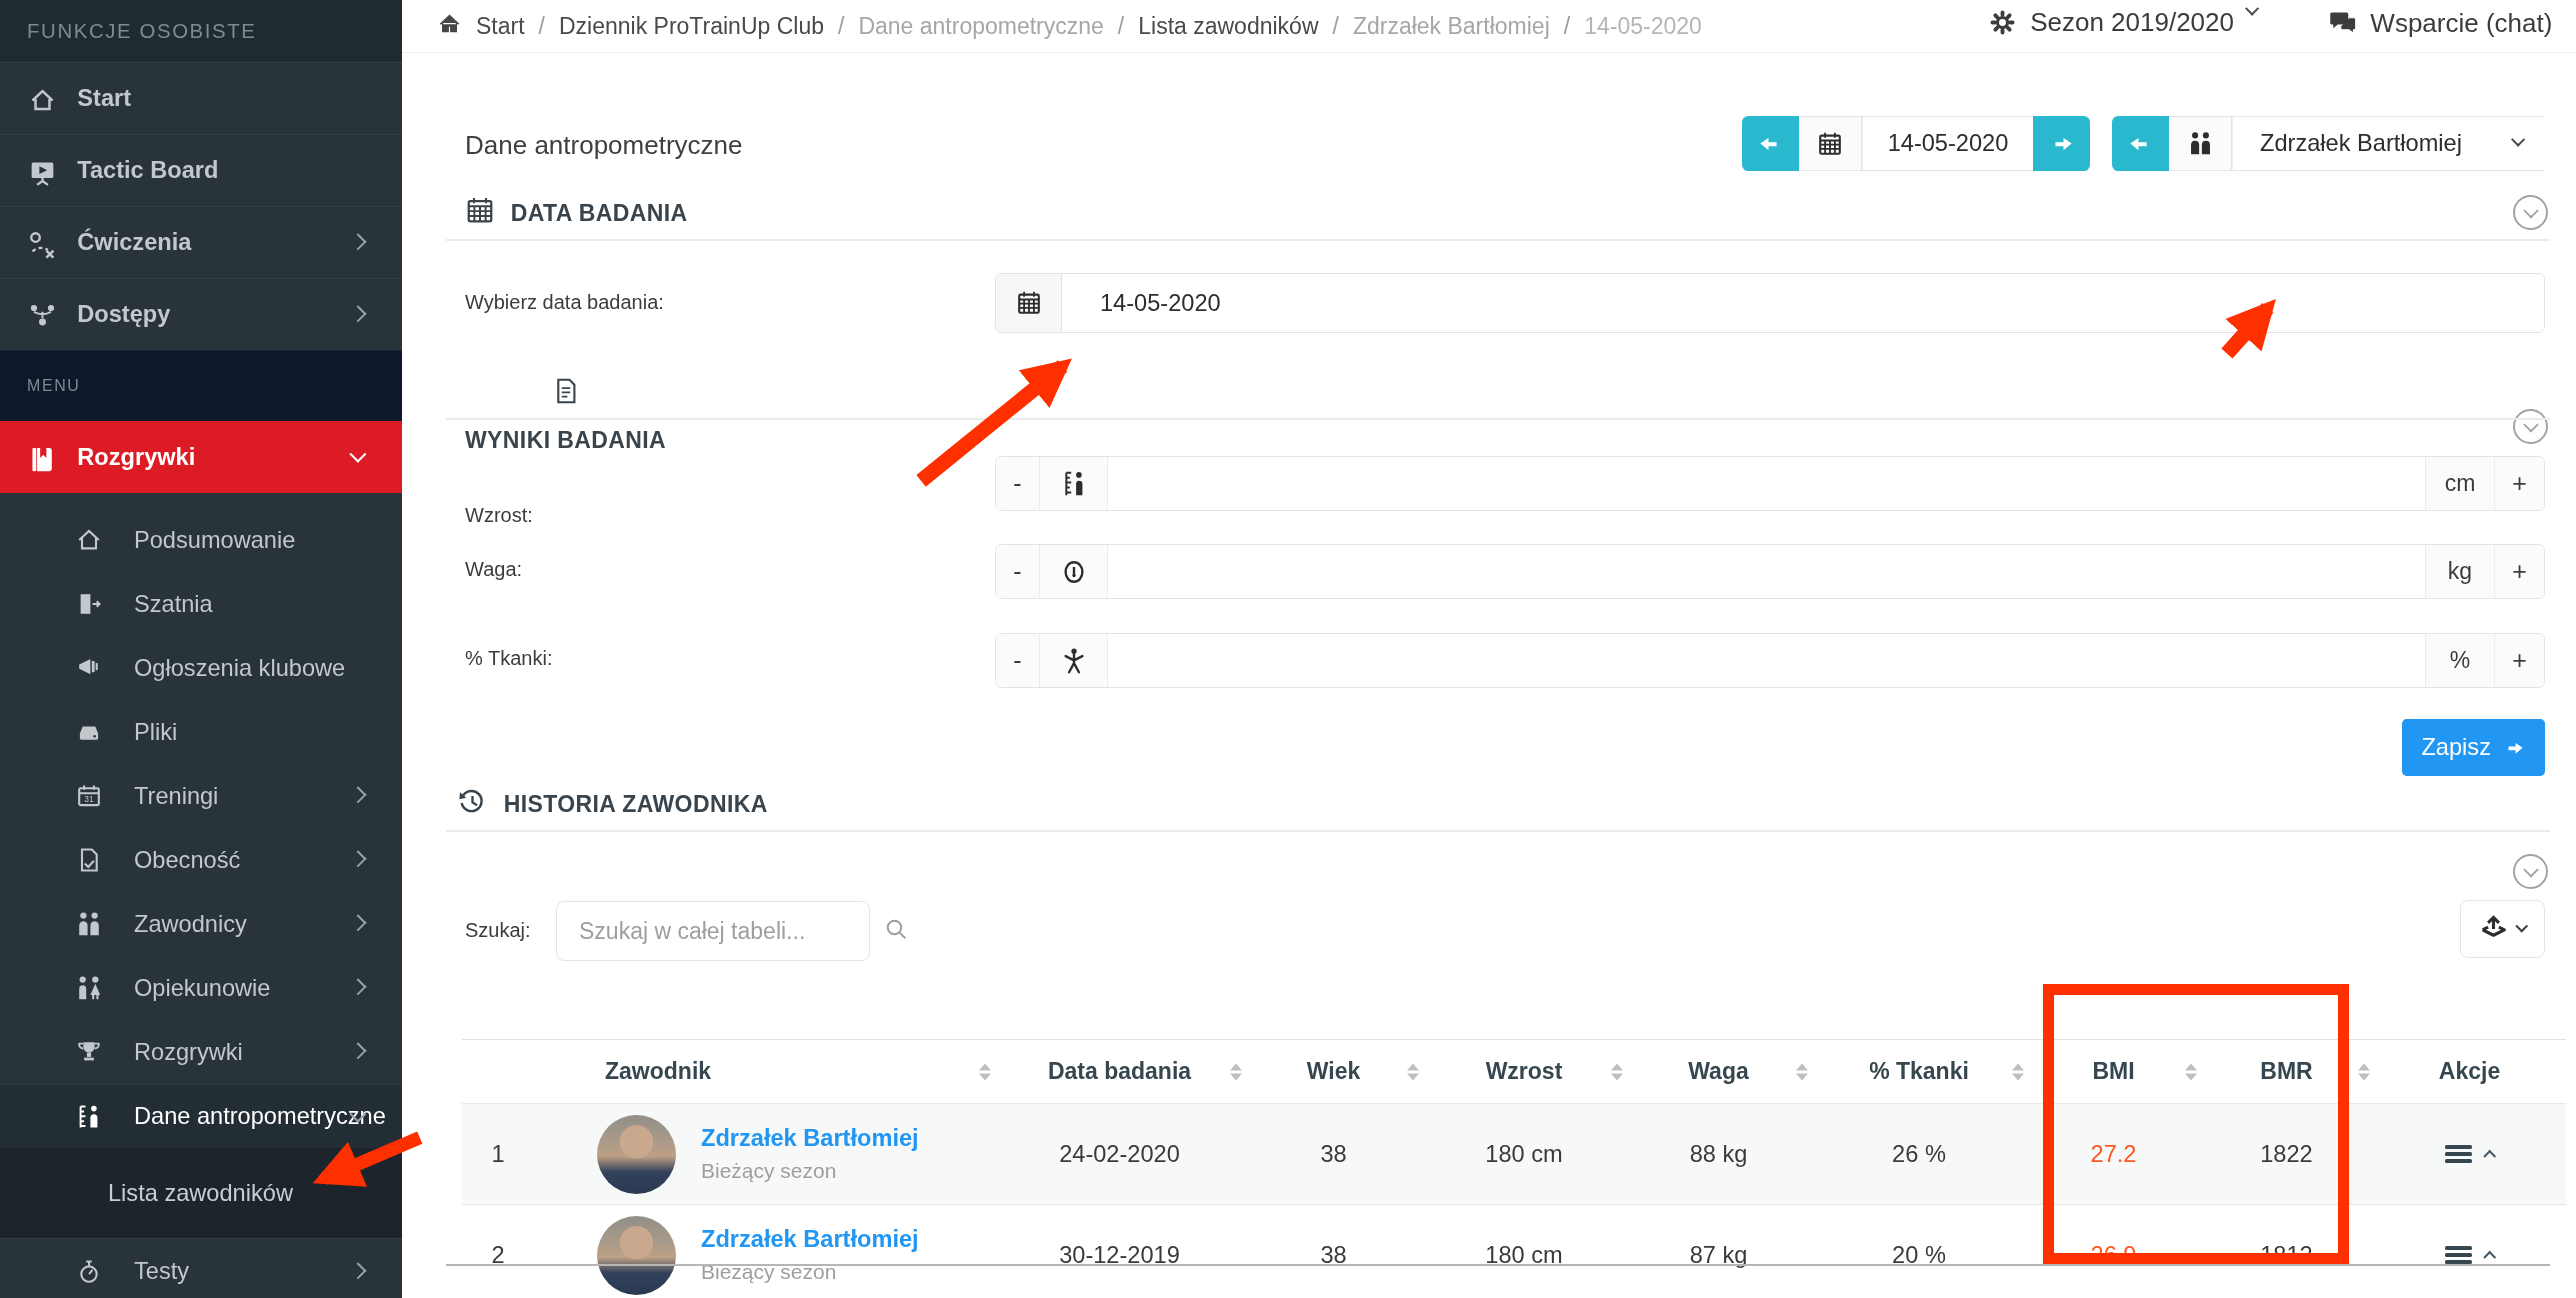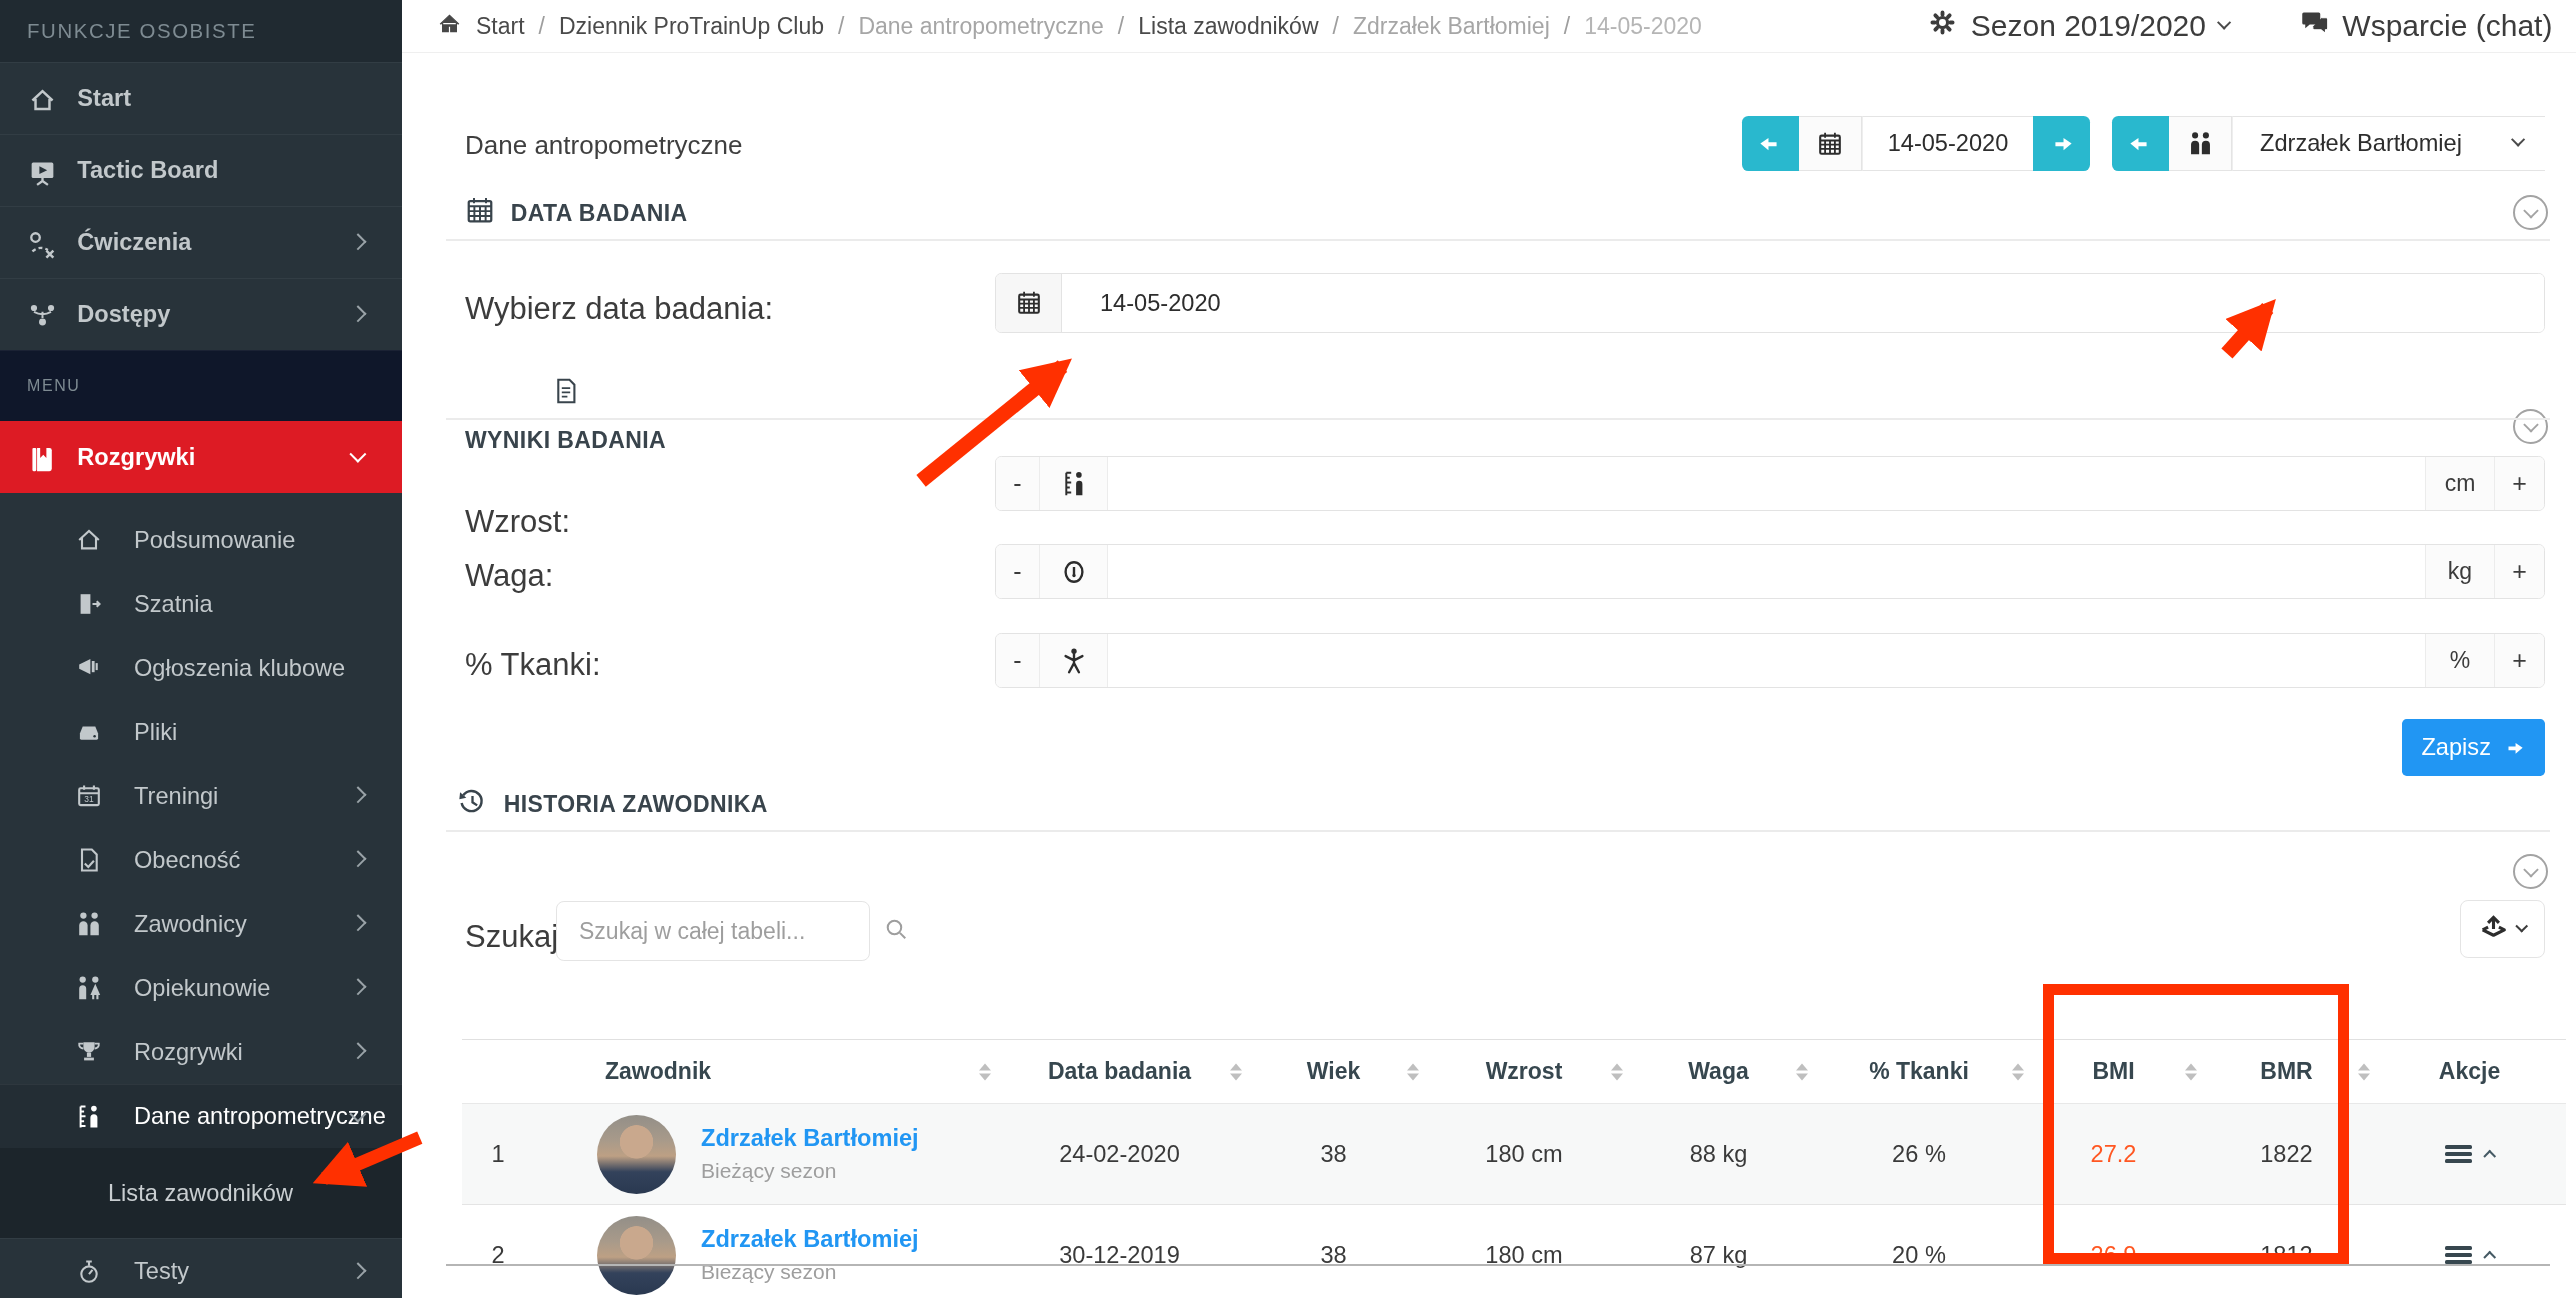--- a/index.html
+++ b/index.html
@@ -30,38 +30,38 @@
   .chev.white { border-color:#fff; }
 
   
   #topbar { position:absolute; left:402px; top:0; width:2174px; height:53px; background:#fff; border-bottom:0.8px solid #efefef; display:flex; align-items:center; padding:0 23.6px 0 35px; }
   .bc { display:flex; align-items:center; gap:14px; font-size:23px; }
   .bc .sep { color:#9e9e9e; }
   .bc .dark { color:#4a4a4a; }
   .bc .muted { color:#a6a6a6; }
   .bc .lite { color:#b5b5b5; }
   #topbar .spacer { flex:1; }
-  .tb-group { display:flex; align-items:center; gap:12.6px; font-size:30px; color:#3c3c3c; }
+  .tb-group { display:flex; align-items:flex-start; gap:12.6px; font-size:26px; color:#3c3c3c; }
   .tb-chev { width:10.2px; height:10.2px; border-right:2.4px solid #4a4a4a; border-bottom:2.4px solid #4a4a4a; transform:rotate(45deg) translate(-2.4px,-2.4px); }
 
   
   .page-title { left:465px; top:130px; font-size:26px; color:#3f3f3f; }
   .sec-head { display:flex; align-items:center; gap:15.7px; font-size:23px; font-weight:bold; color:#39444c; letter-spacing:0.4px; }
   .rule { height:1.6px; background:#ebebeb; left:446px; width:2104px; }
   .collapse-circle { width:35px; height:35px; border:2.4px solid #a3a3a3; border-radius:50%; position:relative; }
   .collapse-circle span { width:11px; height:11px; border-right:2.4px solid #a3a3a3; border-bottom:2.4px solid #a3a3a3; position:absolute; left:50%; top:50%; transform:translate(-50%,-70%) rotate(45deg); }
 
   .nav-ctl { display:flex; height:55px; }
   .nav-btn { width:57px; background:#29b8ce; display:flex; align-items:center; justify-content:center; }
   .nav-btn.rl { border-radius:6.3px 0 0 6.3px; }
   .nav-btn.rr { border-radius:0 6.3px 6.3px 0; }
   .nav-cell-ico { width:63px; background:#fbfbfb; border:1.6px solid #e4e4e4; border-left:none; display:flex; align-items:center; justify-content:center; }
   .nav-cell-val { background:#fff; border:1.6px solid #e4e4e4; border-left:1.6px solid #eee; border-right:none; display:flex; align-items:center; justify-content:center; font-size:23.6px; color:#2d2d2d; }
 
-  .form-label { font-size:31px; color:#3c3c3c; }
+  .form-label { font-size:20px; color:#3c3c3c; }
   .dategroup { left:995px; top:273px; width:1550px; height:60px; border:1.6px solid #e3e3e3; border-radius:6.3px; display:flex; overflow:hidden; }
   .dategroup .ico { width:66px; background:#f7f7f7; border-right:1.6px solid #e3e3e3; display:flex; align-items:center; justify-content:center; }
   .dategroup .val { display:flex; align-items:center; padding-left:38px; font-size:23.6px; color:#2d2d2d; flex:1; background:#fff; }
 
   .stepper { width:1550px; height:55px; border:1.6px solid #e3e3e3; border-radius:6.3px; display:flex; overflow:hidden; position:absolute; left:995px; }
   .stepper .cell { background:#fbfbfb; display:flex; align-items:center; justify-content:center; font-size:25px; color:#3c3c3c; }
   .stepper .minus { width:44px; border-right:1.6px solid #ececec; }
   .stepper .icoc { width:68px; border-right:1.6px solid #ececec; }
   .stepper .inp { flex:1; background:#fff; }
   .stepper .unit { width:69px; border-left:1.6px solid #ececec; font-size:23px; }

